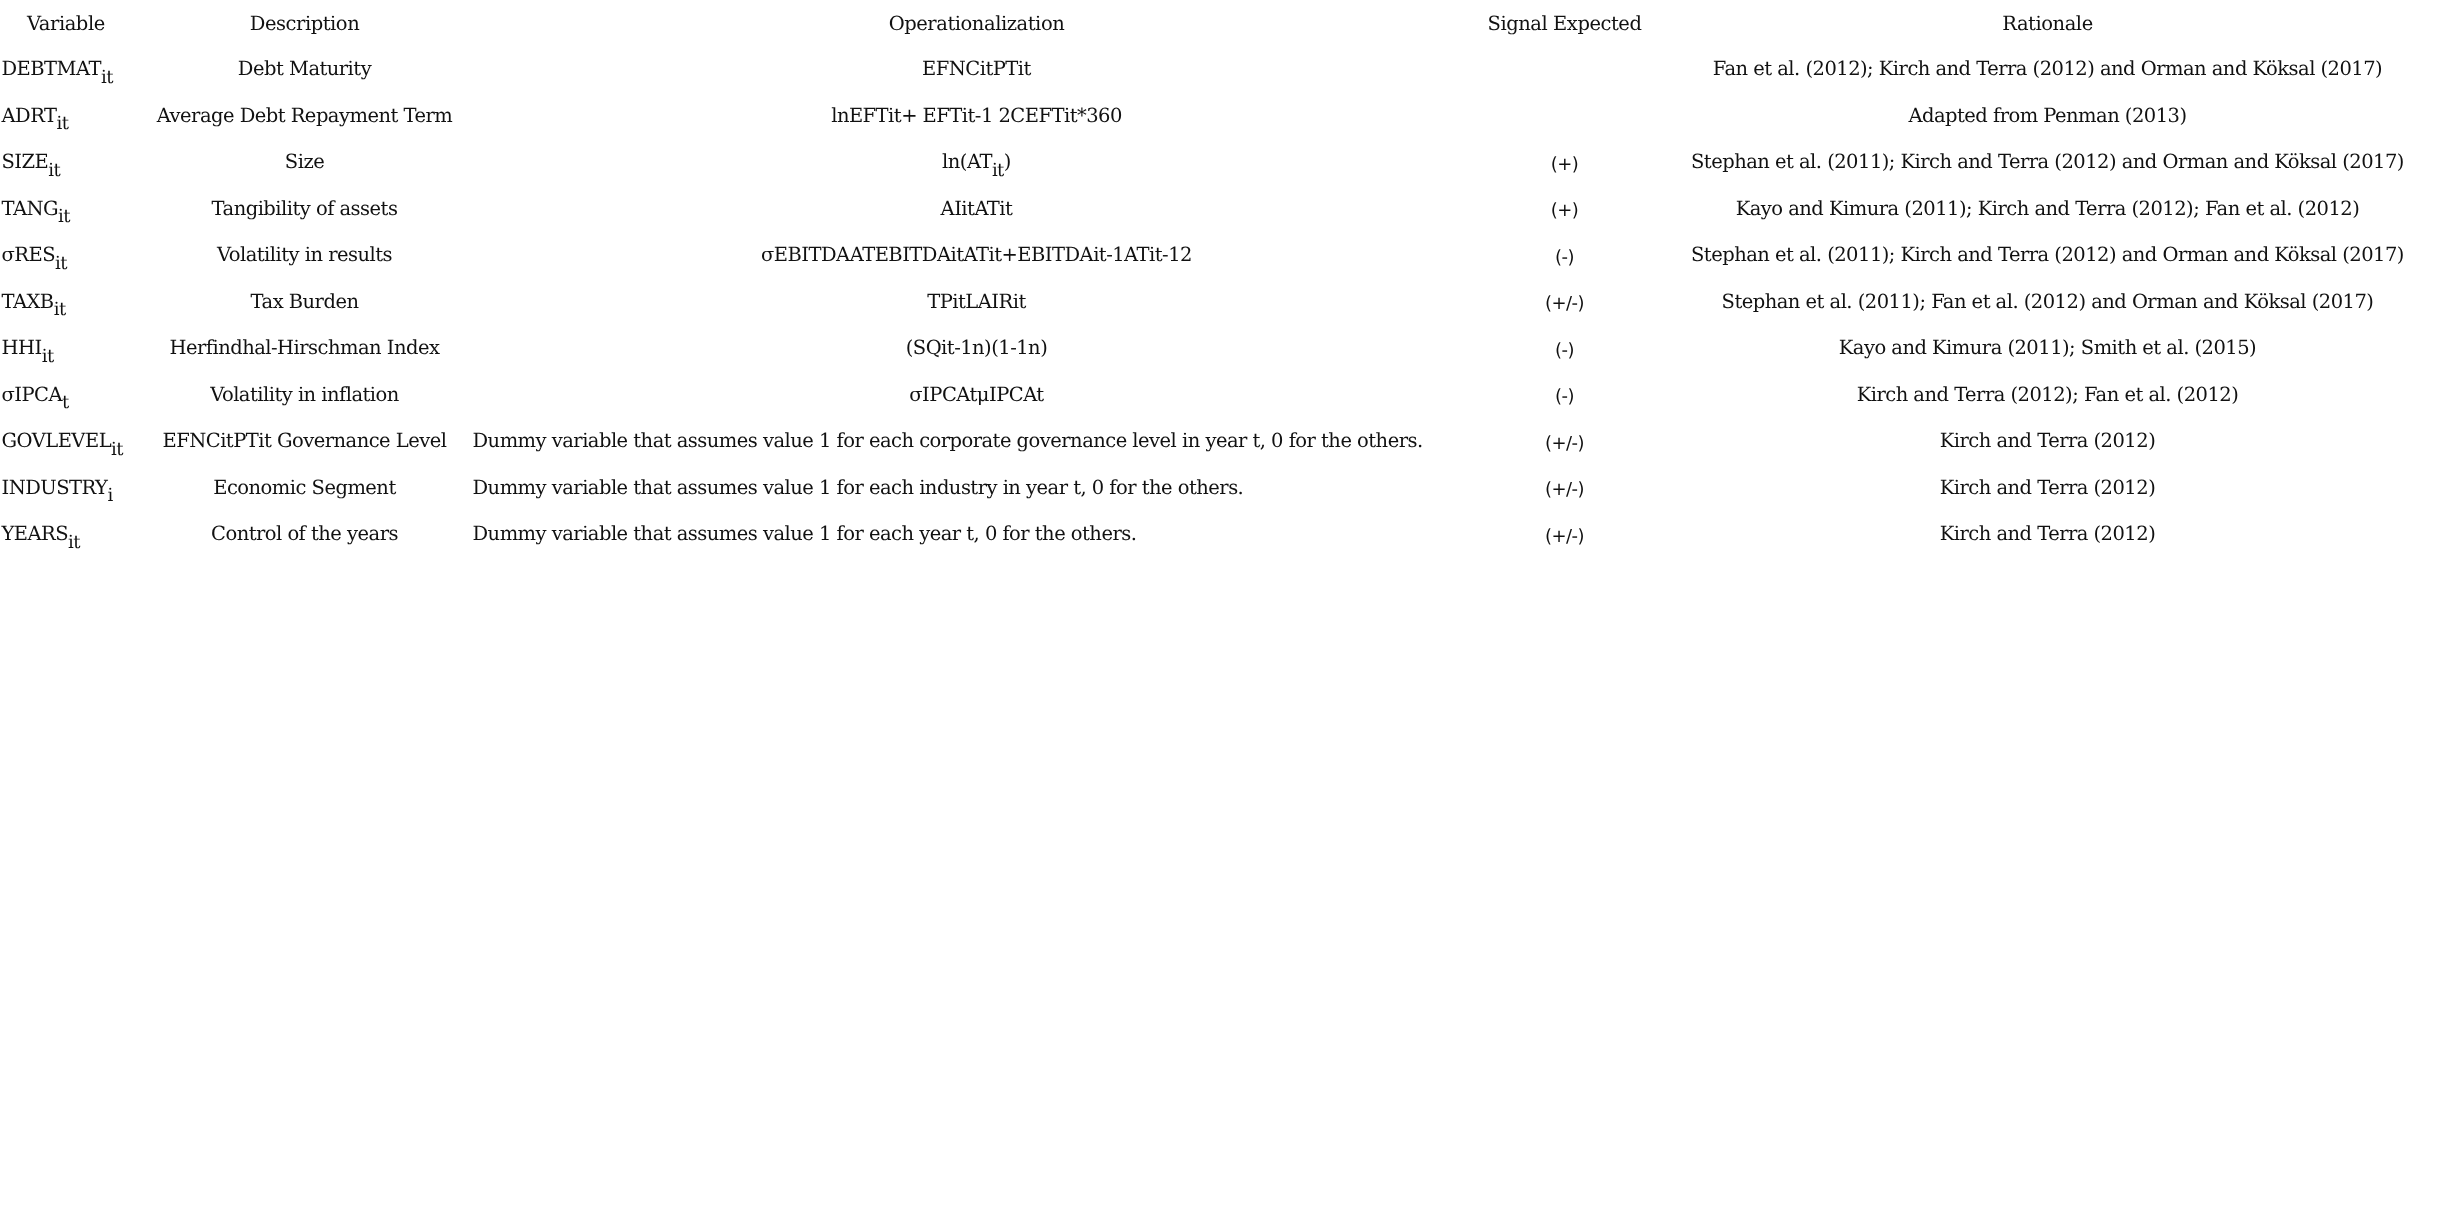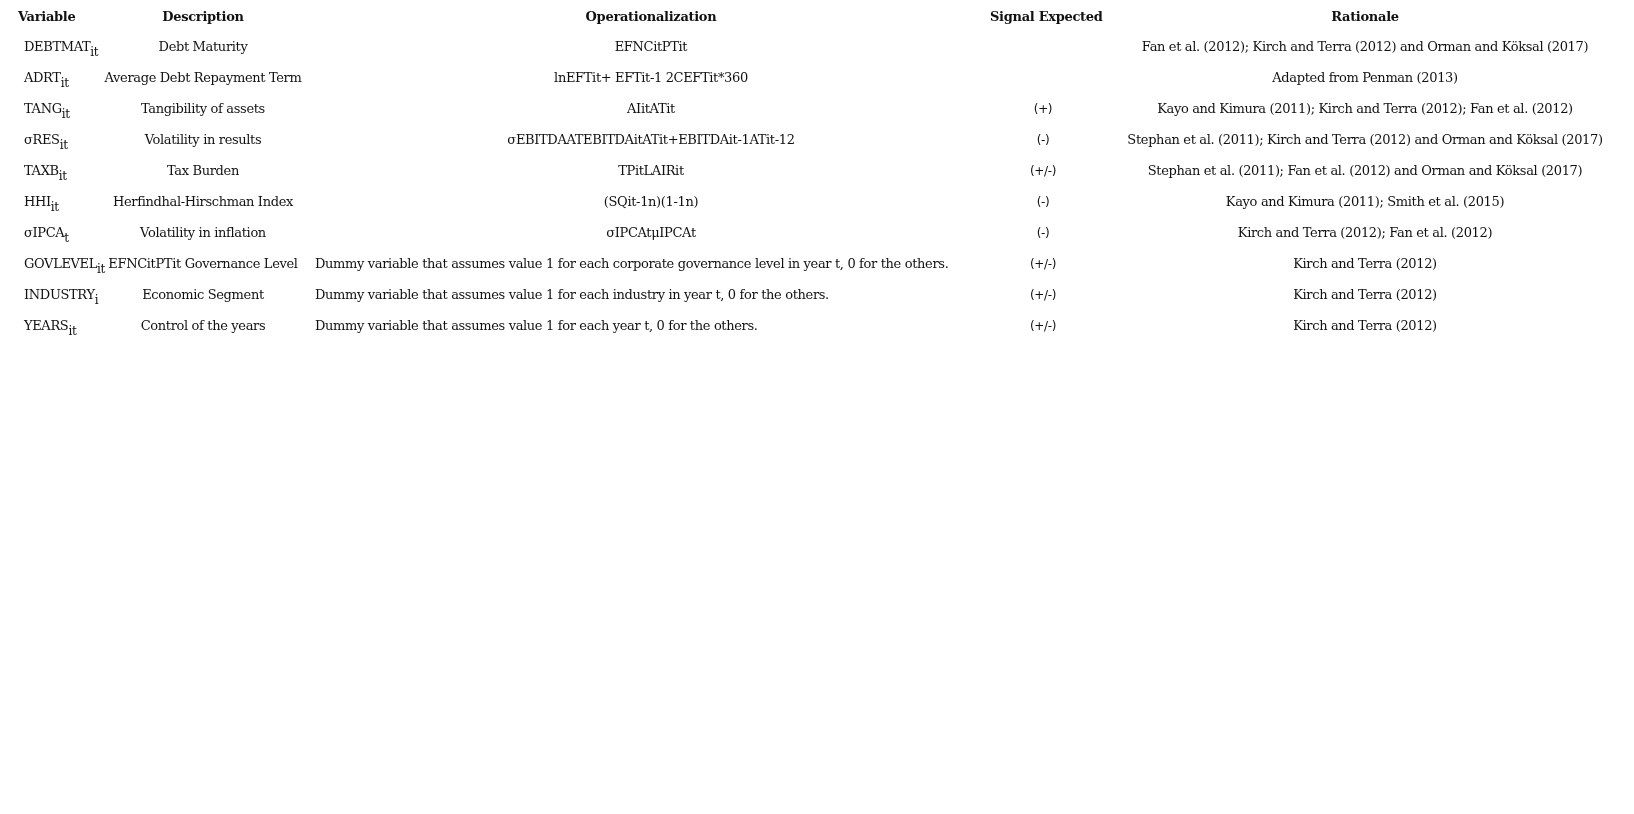--- a/index.html
+++ b/index.html
@@ -22,42 +22,42 @@
       table-layout: fixed;
       width: 1634px;
     }
     col.c-var { width: 94px; }
     col.c-desc { width: 218px; }
     col.c-op { width: 678px; }
     col.c-sig { width: 106px; }
     col.c-rat { width: 538px; }
     th {
       font-family: "DejaVu Serif", "Liberation Serif", serif;
-      font-weight: bold;
+      font-weight: normal;
       font-size: 13px;
       letter-spacing: -0.3px;
       height: 29px;
       padding: 0;
       text-align: center;
       vertical-align: middle;
       white-space: nowrap;
       margin-left: 11px;
     }
     th.h-var { text-align: left; padding-left: 18px; }
     td {
       font-size: 13px;
       letter-spacing: -0.35px;
       height: 31px;
       padding: 0;
       text-align: center;
       vertical-align: middle;
       white-space: nowrap;
       font-weight: normal;
     }
-    td.var { text-align: left; padding-left: 24px; margin-top: 12px; }
+    td.var { text-align: left; padding-left: 1px; margin-top: 12px; }
     td.op.left { text-align: left; padding-left: 3px; }
     td.sig { font-family: "DejaVu Sans", "Liberation Sans", sans-serif; font-size: 12px; }
     sub { font-size: 12px; vertical-align: -5px; line-height: 0; }
     td.op sub { font-size: 12px; }
   </style>
 </head>
 <body>
 
 <table class="vars">
   <colgroup>
@@ -88,20 +88,27 @@
   <tr>
     <td class="var"><span>ADRT</span><sub>it</sub></td>
     <td class="desc">Average Debt Repayment Term</td>
     <td class="op"><span>lnEFTit+ EFTit-1 2CEFTit*360</span><sub></sub><span></span><sub></sub><span></span></td>
     <td class="sig"></td>
     <td class="rat">Adapted from Penman (2013)</td>
   </tr>
 
 
 
+  <tr>
+    <td class="var"><span>SIZE</span><sub>it</sub></td>
+    <td class="desc">Size</td>
+    <td class="op"><span>ln(AT</span><sub>it</sub><span>)</span><sub></sub><span></span></td>
+    <td class="sig">(+)</td>
+    <td class="rat">Stephan et al. (2011); Kirch and Terra (2012) and Orman and Köksal (2017)</td>
+  </tr>
 
   <tr>
     <td class="var"><span>TANG</span><sub>it</sub></td>
     <td class="desc">Tangibility of assets</td>
     <td class="op"><span>AIitATit</span><sub></sub><span></span><sub></sub><span></span></td>
     <td class="sig">(+)</td>
     <td class="rat">Kayo and Kimura (2011); Kirch and Terra (2012); Fan et al. (2012)</td>
   </tr>
 
   <tr>

